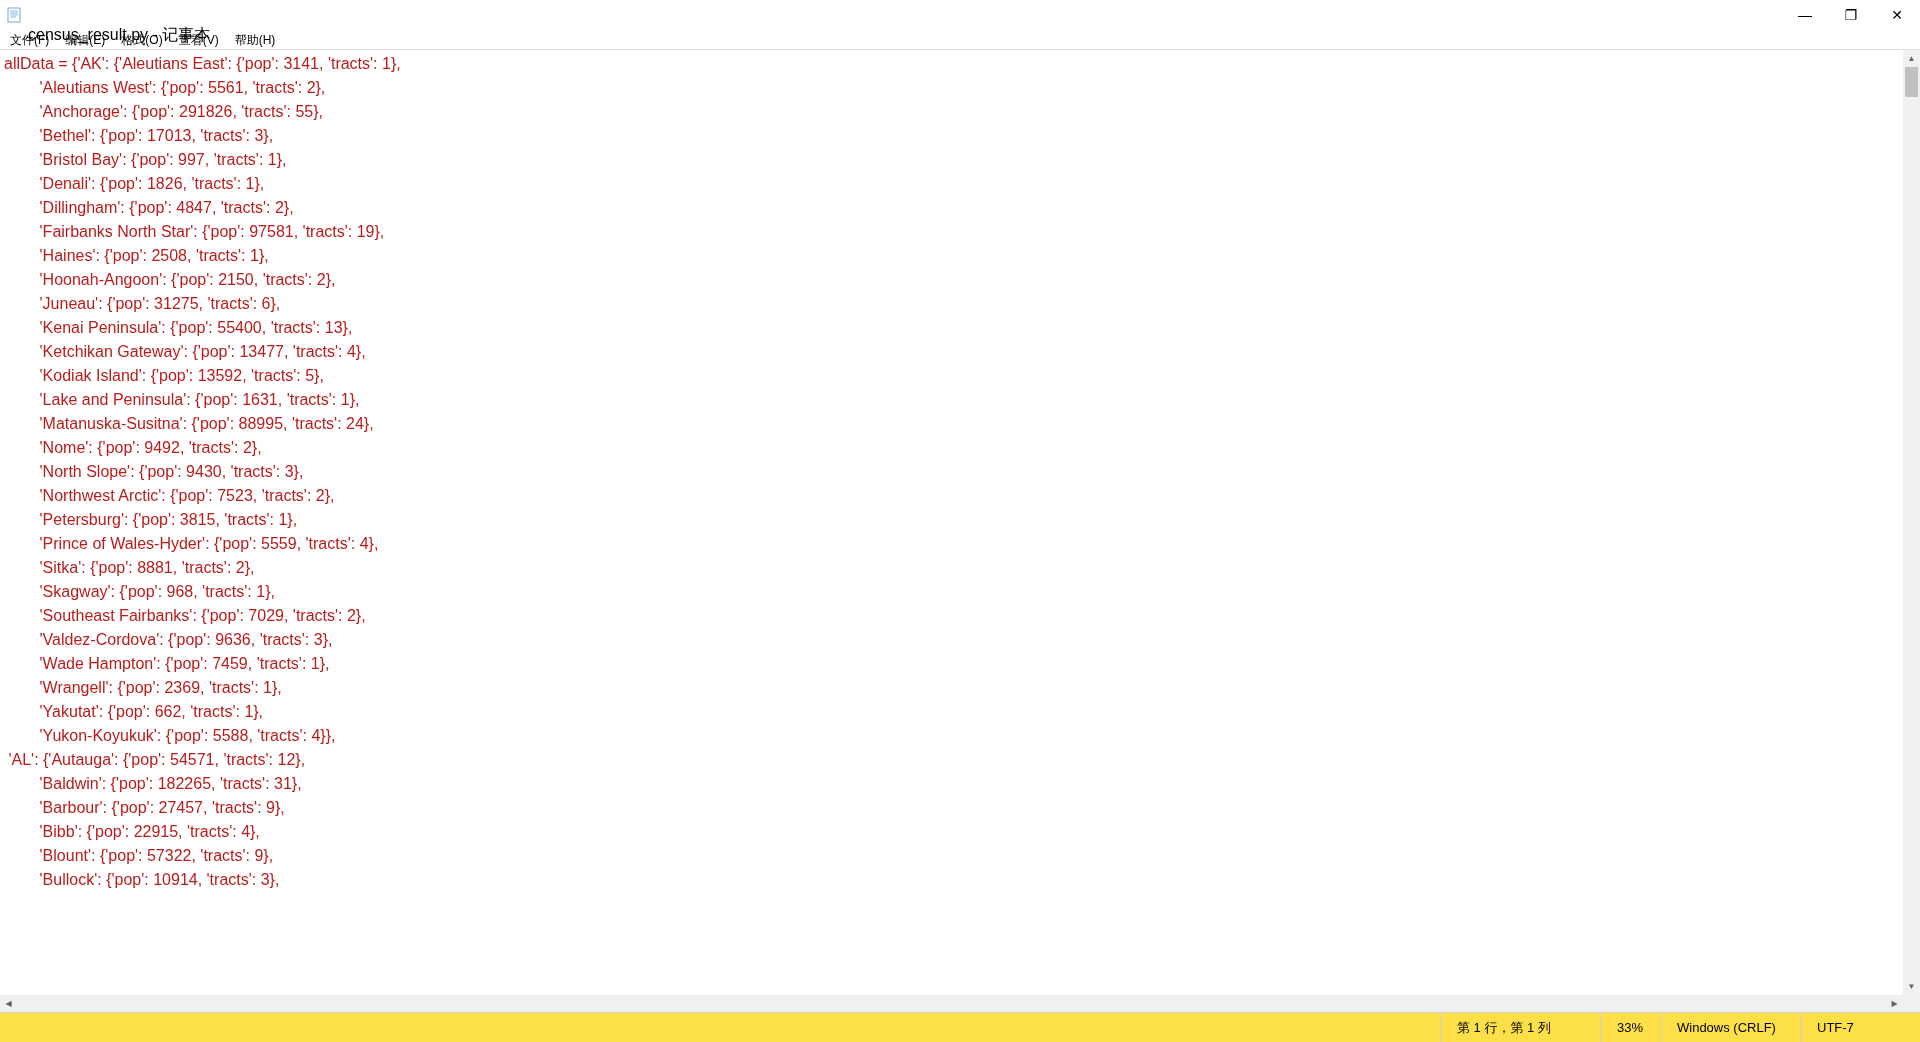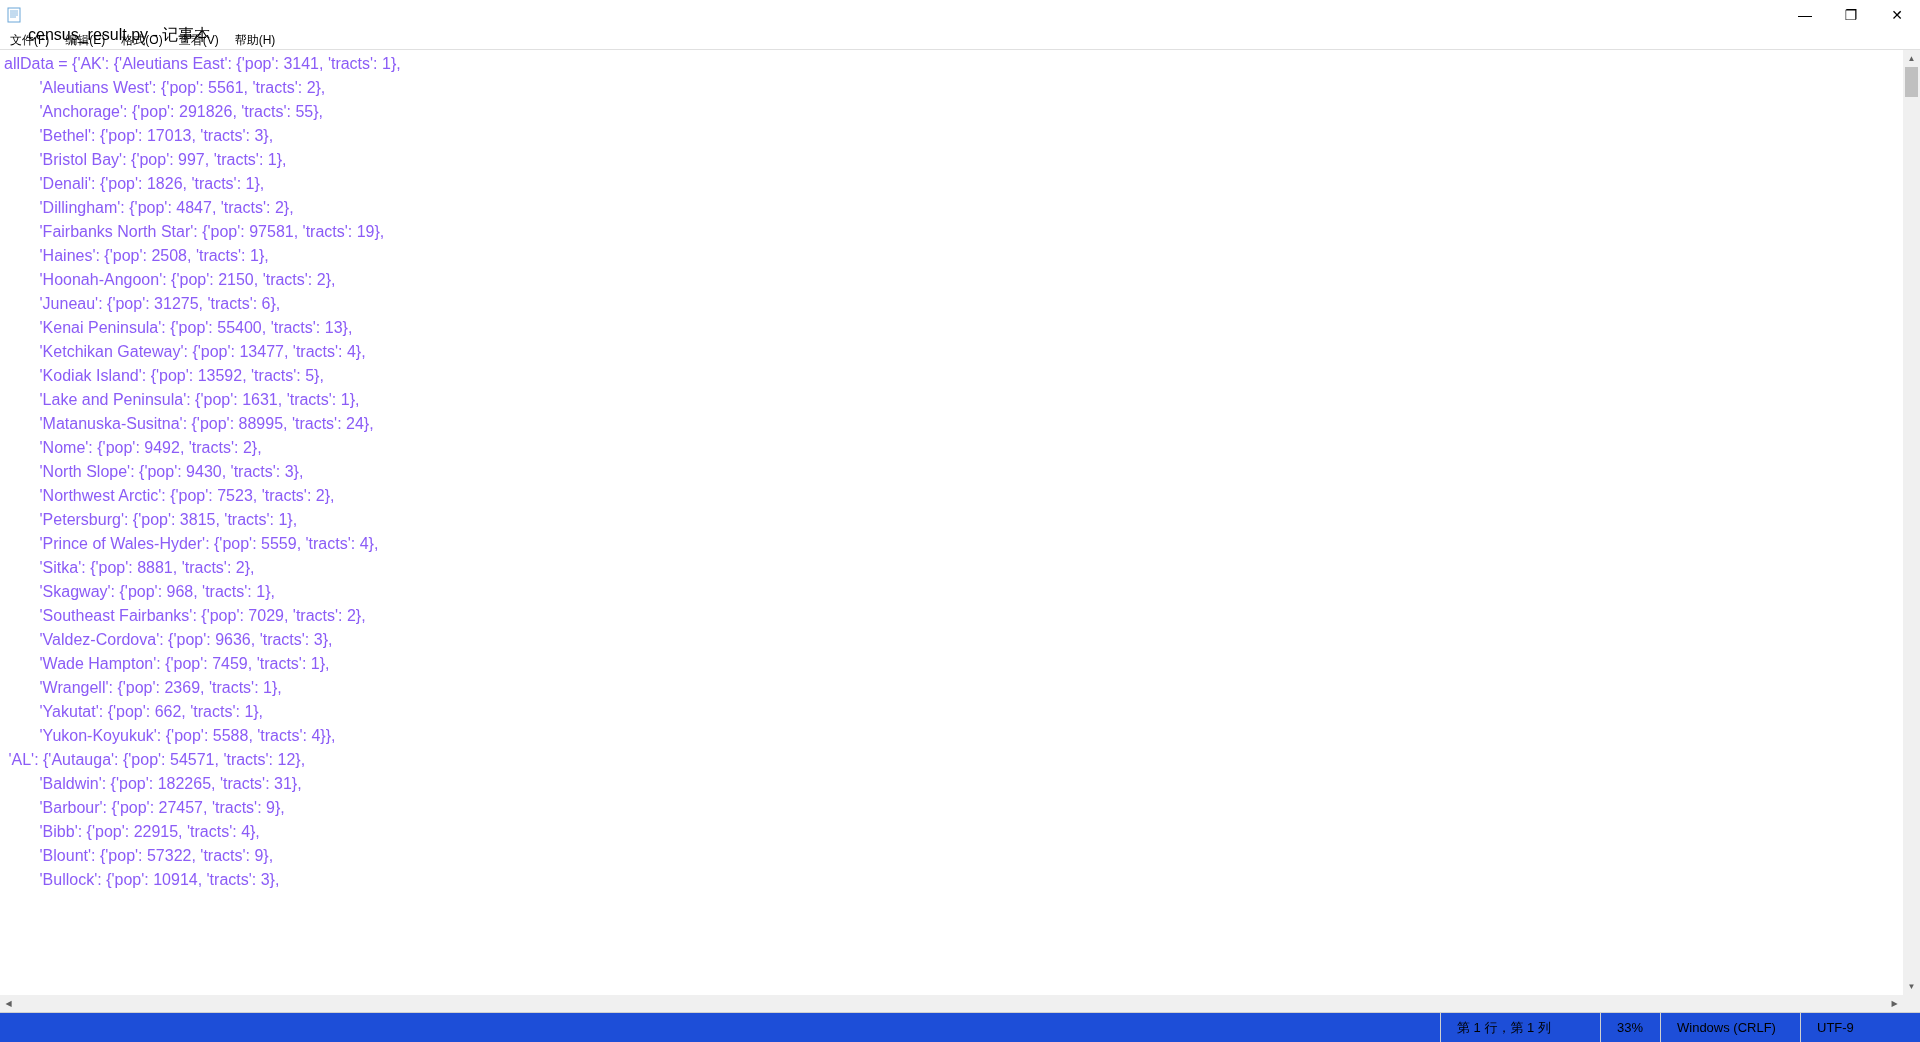--- a/index.html
+++ b/index.html
@@ -85,21 +85,21 @@
       bottom: 17px;
       overflow: hidden;
       background: #fff;
       padding: 2px 4px;
     }
     .content-area pre {
       font-family: "Microsoft YaHei", "Segoe UI", sans-serif;
       font-size: 16px;
       line-height: 1.5;
       white-space: pre;
-      color: #8b5cf6;
+      color: #b91c1c;
       font-weight: 400;
     }
     .scrollbar-v {
       position: absolute;
       top: 0;
       right: 0;
       width: 17px;
       bottom: 17px;
       background: #f0f0f0;
     }
@@ -151,21 +151,21 @@
       width: 17px;
       height: 17px;
       background: #f0f0f0;
     }
     .statusbar {
       position: absolute;
       left: 0;
       right: 0;
       bottom: 0;
       height: 30px;
-      background: #1d4ed8;
+      background: #fde047;
       border-top: 1px solid #d0d0d0;
       display: flex;
       justify-content: flex-end;
       align-items: center;
       font-size: 13px;
       color: #000;
     }
     .statusbar .sb-cell {
       padding: 0 16px;
       border-left: 1px solid #d0d0d0;
@@ -257,14 +257,14 @@
     <div class="arrow right">▶</div>
   </div>
   <div class="scrollbar-corner"></div>
 </div>
 
 <div class="statusbar">
   <div class="spacer"></div>
   <div class="sb-cell pos">第 1 行，第 1 列</div>
   <div class="sb-cell zoom">33%</div>
   <div class="sb-cell eol">Windows (CRLF)</div>
-  <div class="sb-cell enc">UTF-9</div>
+  <div class="sb-cell enc">UTF-7</div>
 </div>
 
 </body></html>

